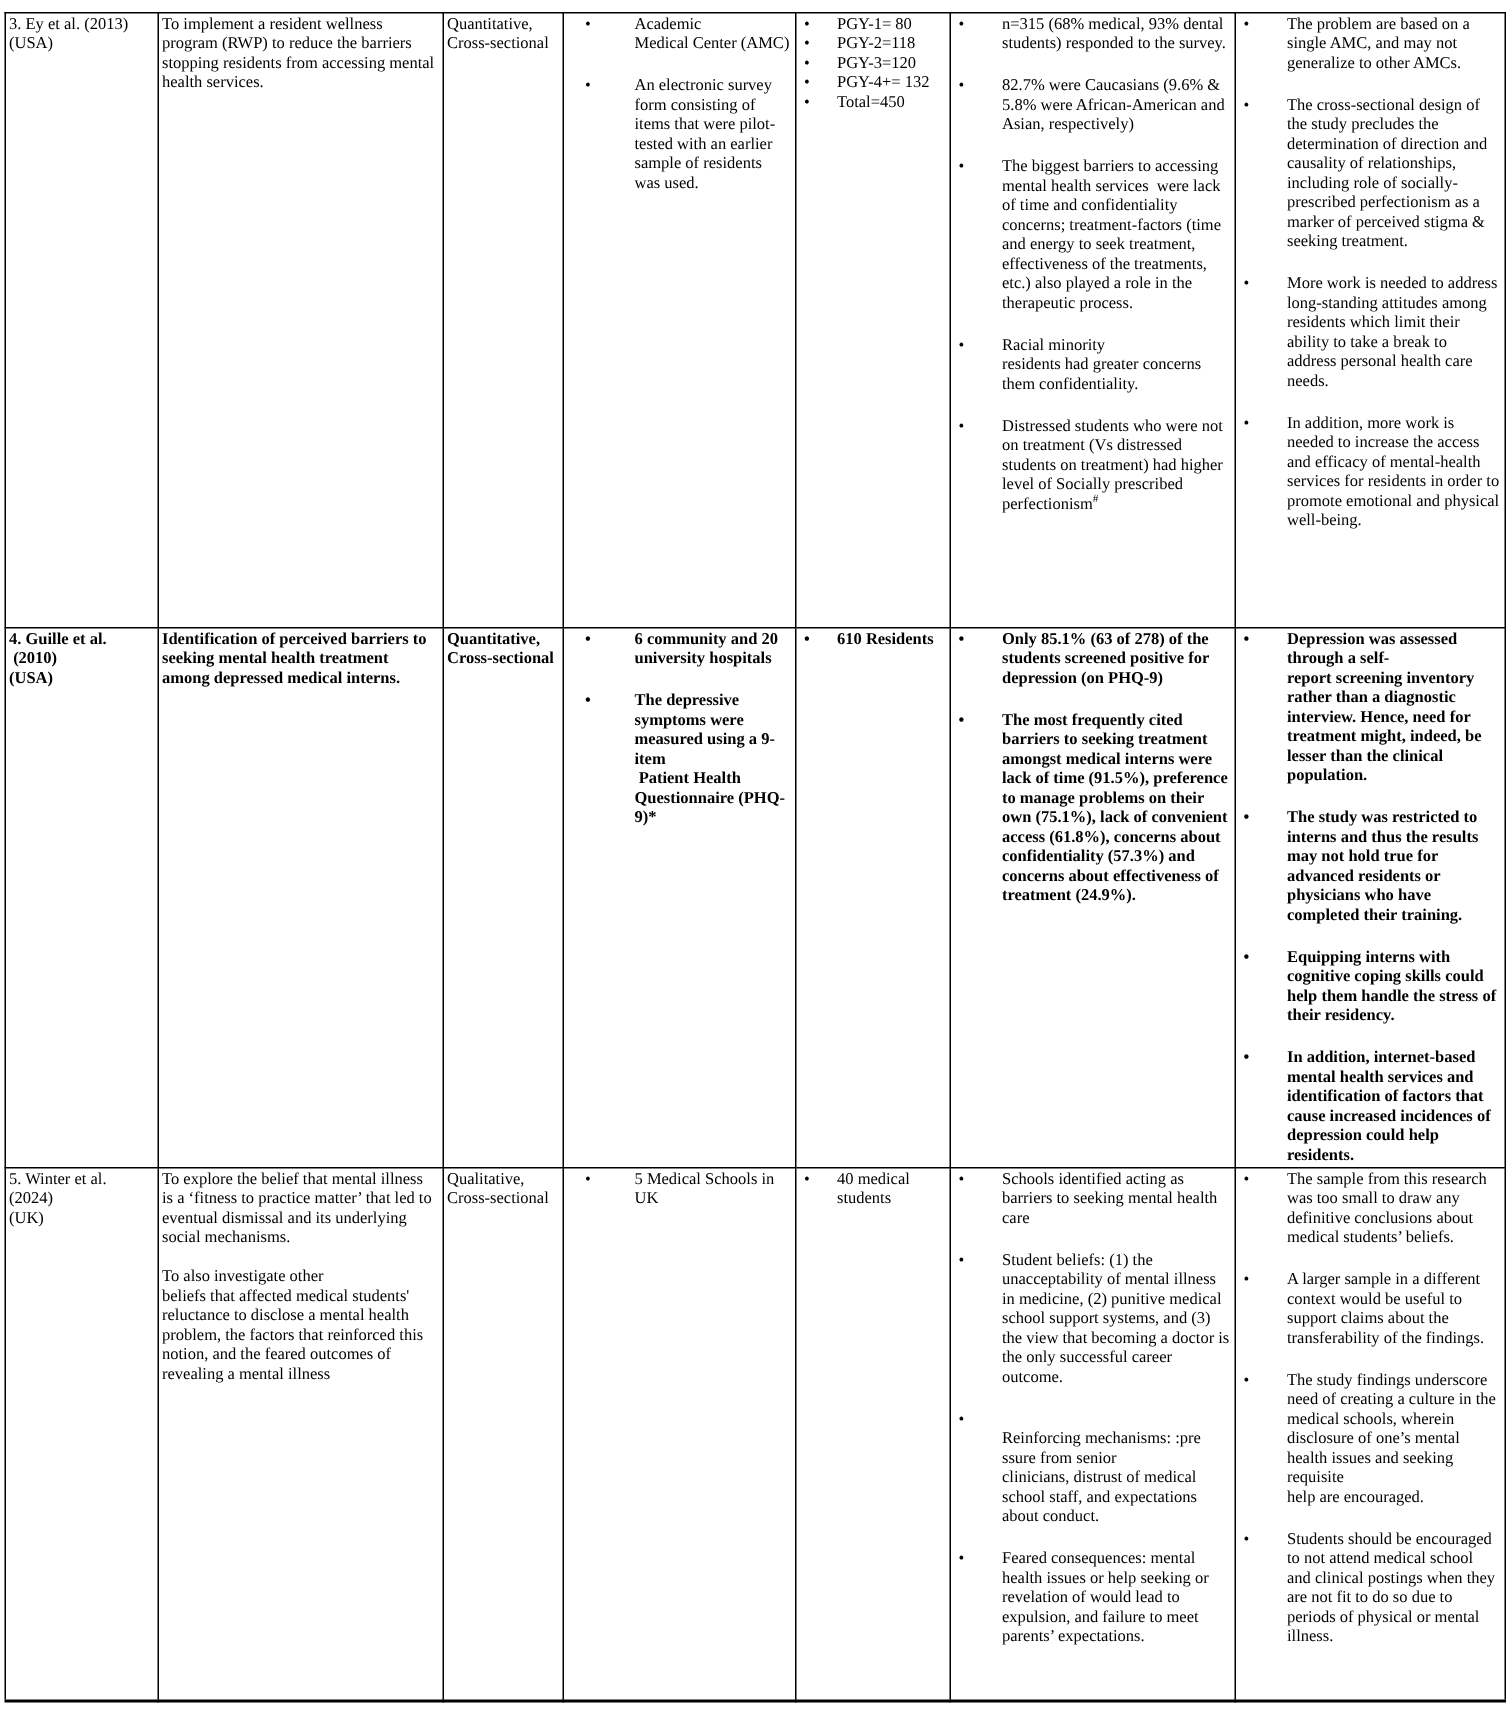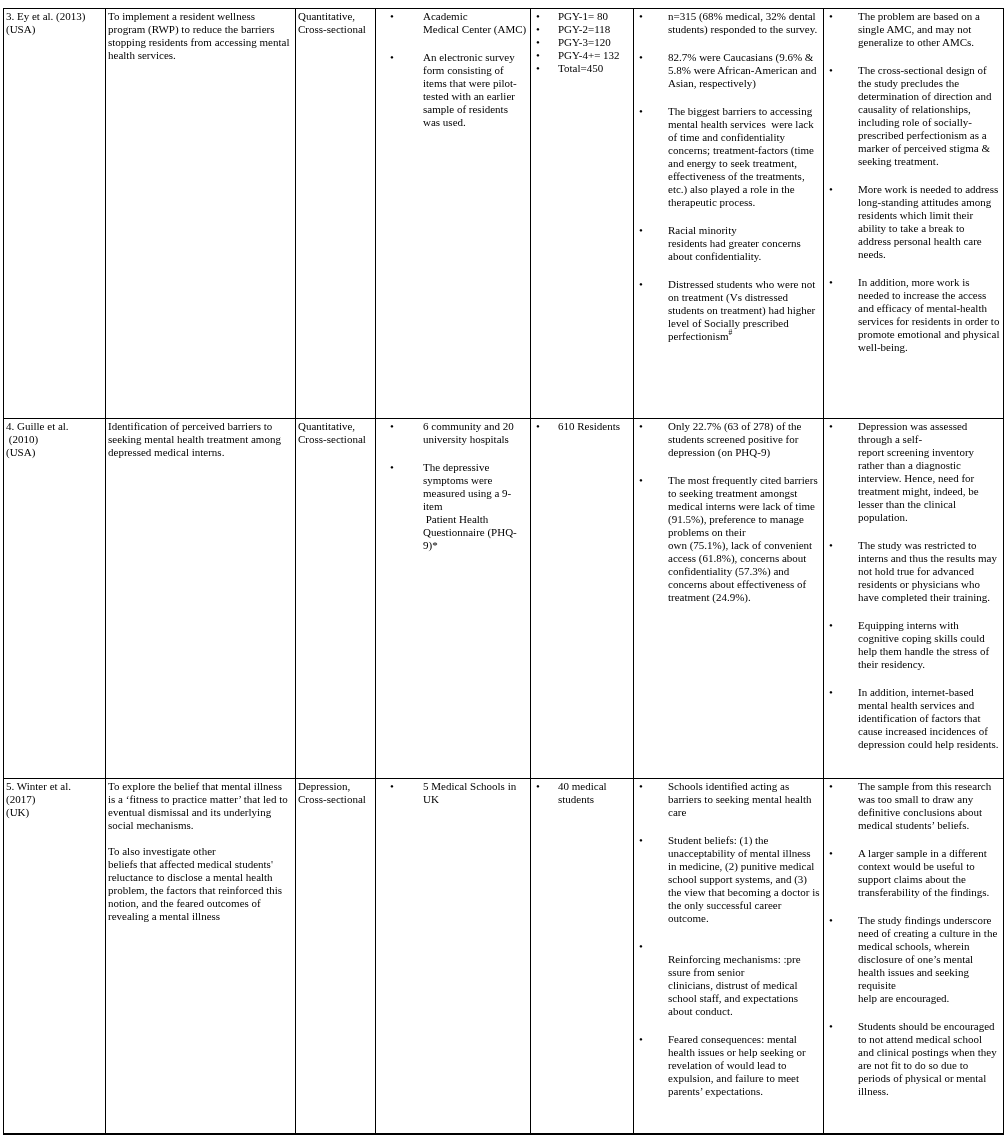--- a/index.html
+++ b/index.html
@@ -10,21 +10,21 @@
   }
   .page{position:relative;width:1008px;height:1142px;background:#ffffff;}
   table.review{
     position:absolute;left:3px;top:8px;width:1000px;
     border-collapse:collapse;table-layout:fixed;
     border:1px solid #000;border-bottom-width:2px;
   }
   td{border:1px solid #000;vertical-align:top;padding:0;}
   .cellbox{overflow:hidden;padding:1px 3px 1px 2px;}
   .r1 .cellbox{height:407px;}
-  .r2 .cellbox{height:357px;}
+  .r2 .cellbox{height:357px;font-weight:bold;}
   .r3 .cellbox{height:352px;}
   .pre{white-space:pre-wrap;}
   .bi{display:flex;margin-bottom:15px;}
   .bi:last-child{margin-bottom:0;}
   .bullets.tight .bi{margin-bottom:0;}
   .bul{flex:0 0 29px;padding-left:3px;}
   .col4 .bul{flex:0 0 33px;padding-left:12px;}
   .col5 .bul{flex:0 0 22px;padding-left:3px;}
   .btxt{flex:1;white-space:pre-wrap;}
   sup{font-size:7.5px;line-height:0;vertical-align:super;}
@@ -102,34 +102,34 @@
                   <span class="btxt">Total=450</span>
                 </div>
             </div>
           </div>
         </td>
         <td>
           <div class="cellbox">
             <div class="bullets">
               <div class="bi">
                   <span class="bul">•</span>
-                  <span class="btxt">n=315 (68% medical, 32% dental students) responded to the survey.</span>
+                  <span class="btxt">n=315 (68% medical, 93% dental students) responded to the survey.</span>
                 </div>
               <div class="bi">
                   <span class="bul">•</span>
                   <span class="btxt">82.7% were Caucasians (9.6% &amp; 5.8% were African-American and Asian, respectively)</span>
                 </div>
               <div class="bi">
                   <span class="bul">•</span>
                   <span class="btxt">The biggest barriers to accessing mental health services  were lack of time and confidentiality concerns; treatment-factors (time and energy to seek treatment, effectiveness of the treatments, etc.) also played a role in the therapeutic process.</span>
                 </div>
               <div class="bi">
                   <span class="bul">•</span>
                   <span class="btxt">Racial minority
-residents had greater concerns about confidentiality.</span>
+residents had greater concerns them confidentiality.</span>
                 </div>
               <div class="bi">
                   <span class="bul">•</span>
                   <span class="btxt"><span>Distressed students who were not on treatment (Vs distressed students on treatment) had higher level of Socially prescribed perfectionism</span><sup>#</sup></span>
                 </div>
             </div>
           </div>
         </td>
         <td>
           <div class="cellbox">
@@ -197,21 +197,21 @@
                   <span class="btxt">610 Residents</span>
                 </div>
             </div>
           </div>
         </td>
         <td>
           <div class="cellbox">
             <div class="bullets">
               <div class="bi">
                   <span class="bul">•</span>
-                  <span class="btxt">Only 22.7% (63 of 278) of the students screened positive for depression (on PHQ-9)</span>
+                  <span class="btxt">Only 85.1% (63 of 278) of the students screened positive for depression (on PHQ-9)</span>
                 </div>
               <div class="bi">
                   <span class="bul">•</span>
                   <span class="btxt">The most frequently cited barriers to seeking treatment amongst medical interns were lack of time (91.5%), preference to manage problems on their
 own (75.1%), lack of convenient access (61.8%), concerns about
 confidentiality (57.3%) and concerns about effectiveness of treatment (24.9%).</span>
                 </div>
             </div>
           </div>
         </td>
@@ -237,35 +237,35 @@
                 </div>
             </div>
           </div>
         </td>
       </tr>
 
       <tr class="r3">
         <td>
           <div class="cellbox">
               <div class="pre">5. Winter et al.
-(2017)
+(2024)
 (UK)</div>
             </div>
         </td>
         <td>
           <div class="cellbox">
               <div class="pre">To explore the belief that mental illness is a ‘fitness to practice matter’ that led to eventual dismissal and its underlying social mechanisms.
 
 To also investigate other
 beliefs that affected medical students' reluctance to disclose a mental health problem, the factors that reinforced this notion, and the feared outcomes of revealing a mental illness</div>
             </div>
         </td>
         <td>
           <div class="cellbox">
-              <div class="pre">Depression,
+              <div class="pre">Qualitative,
 Cross-sectional</div>
             </div>
         </td>
         <td>
           <div class="cellbox col4">
             <div class="bullets">
               <div class="bi">
                   <span class="bul">•</span>
                   <span class="btxt">5 Medical Schools in UK</span>
                 </div>

